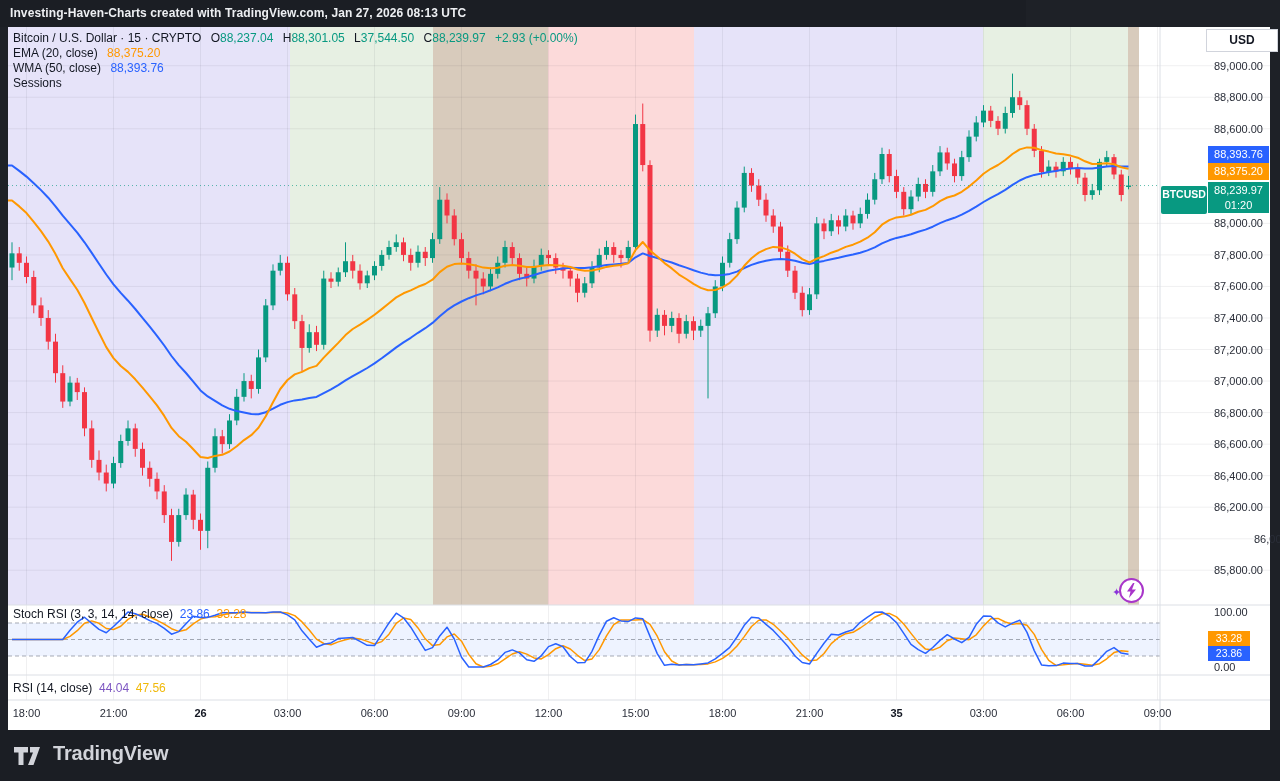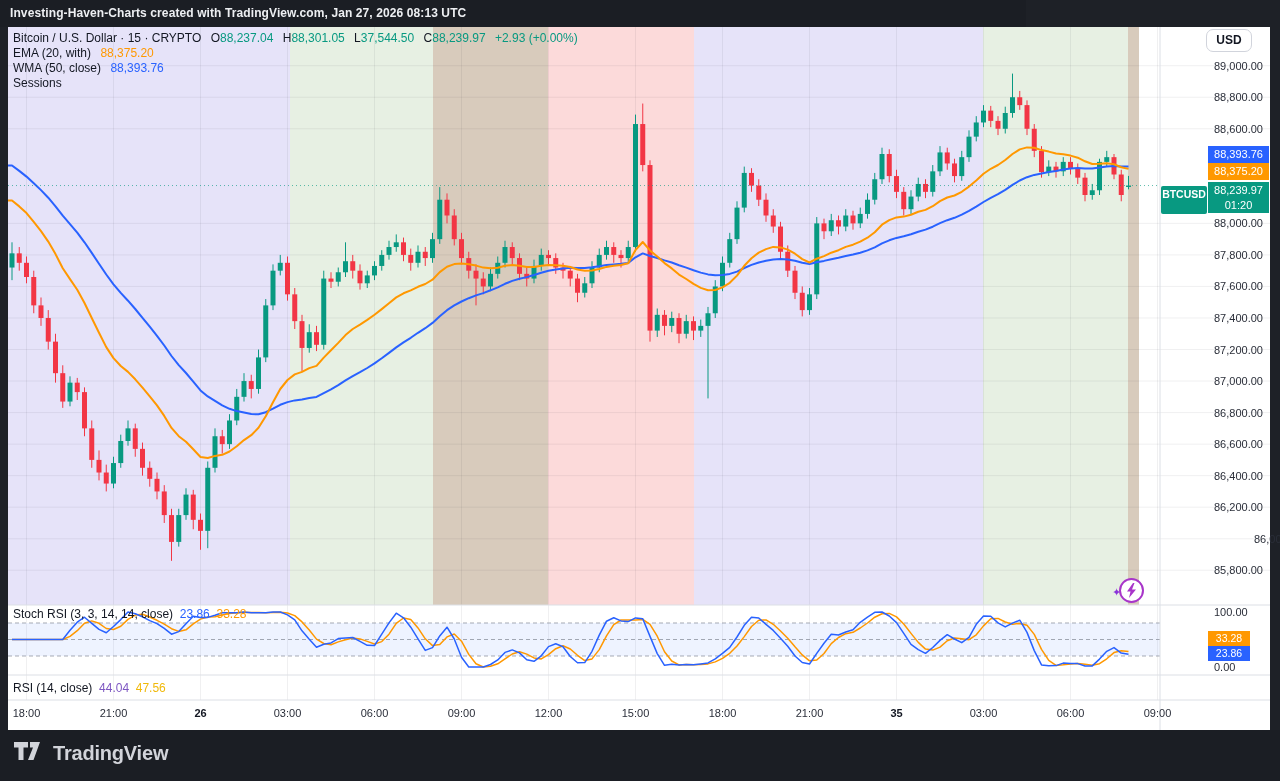--- a/index.html
+++ b/index.html
@@ -23,39 +23,39 @@
   .legend .val-ema { color:#ff9800; }
   .legend .val-wma { color:#2962ff; }
   .legend .k { color:#131722; }
   .legend .sp { display:inline-block; width:6px; }
   
   .pane-legend { position:absolute; font-size:12px; color:#131722; z-index:5; white-space:nowrap; }
   .c-sk { color:#2962ff; } .c-sd { color:#ff9800; }
   .c-rsi { color:#7e57c2; } .c-rsima { color:#f0b90b; }
   
   .tick { position:absolute; left:1214px; transform:translateY(-50%); font-size:11px; color:#2a2e39; white-space:nowrap; }
-  .usd-btn { position:absolute; left:1206px; top:29px; width:46px; height:23px; background:#fff; border:1px solid #d1d4dc; border-radius:7px; font-size:12px; font-weight:600; color:#131722; text-align:center; line-height:21px; z-index:6; }
+  .usd-btn { position:absolute; left:1206px; top:29px; width:72px; height:23px; background:#fff; border:1px solid #d1d4dc; border-radius:0; font-size:12px; font-weight:600; color:#131722; text-align:center; line-height:21px; z-index:6; }
   .flabel { position:absolute; color:#fff; font-size:11px; text-align:center; z-index:6; }
   .lbl-wma { left:1208px; top:146px; width:61px; height:17px; line-height:17px; background:#2962ff; }
   .lbl-ema { left:1208px; top:163px; width:61px; height:17px; line-height:17px; background:#ff9800; }
   .lbl-last { left:1208px; top:182px; width:61px; height:31px; line-height:15px; background:#089981; padding-top:1px; }
   .tag-btcusd { left:1161px; top:186px; width:46px; height:28px; line-height:17px; background:#089981; border-radius:2px; font-weight:700; font-size:10.5px; }
   .lbl-sd { left:1208px; top:631px; width:42px; height:15px; line-height:15px; background:#ff9800; font-size:10.5px; }
   .lbl-sk { left:1208px; top:646px; width:42px; height:15px; line-height:15px; background:#2962ff; font-size:10.5px; }
   
   .taxis { position:absolute; left:8px; top:700px; width:1262px; height:30px; z-index:4; }
   .tlabel { position:absolute; top:7px; transform:translateX(-50%); font-size:11px; color:#2a2e39; }
   .tlabel.bold { font-weight:700; color:#131722; }
   
   .boost { position:absolute; left:1119px; top:578px; width:25px; height:25px; border:2px solid #a835c9; border-radius:50%; background:#fff; z-index:5; }
   .boost svg { position:absolute; left:0; top:0; }
   .spark { position:absolute; left:-9px; top:7px; color:#8b35d9; font-size:11px; line-height:11px; }
   
   .footer { position:absolute; left:0; top:730px; width:1280px; height:51px; background:#1b1e24; }
-  .brand { position:absolute; left:14px; top:12px; display:flex; align-items:flex-start; gap:9px; }
+  .brand { position:absolute; left:14px; top:12px; display:flex; align-items:flex-end; gap:9px; }
   .brand-text { color:#d2d4da; font-size:20px; font-weight:700; letter-spacing:-0.2px; }
 </style>
 </head>
 <body>
 
 <div id="app">
 
   <div class="topbar">
     <span>Investing-Haven-Charts created with TradingView.com, Jan 27, 2026 08:13 UTC</span>
   </div>
@@ -428,21 +428,21 @@
   <div class="legend">
     <div class="row">
       <span class="k">Bitcoin / U.S. Dollar · 15 · CRYPTO</span><span class="sp"></span>
       <span class="k">O</span><span class="val-up">88,237.04</span><span class="sp"></span>
       <span class="k">H</span><span class="val-up">88,301.05</span><span class="sp"></span>
       <span class="k">L</span><span class="val-up">37,544.50</span><span class="sp"></span>
       <span class="k">C</span><span class="val-up">88,239.97</span><span class="sp"></span>
       <span class="val-up">+2.93 (+0.00%)</span>
     </div>
     <div class="row">
-      <span class="k">EMA (20, with)</span><span class="sp"></span>
+      <span class="k">EMA (20, close)</span><span class="sp"></span>
       <span class="val-ema">88,375.20</span>
     </div>
     <div class="row">
       <span class="k">WMA (50, close)</span><span class="sp"></span>
       <span class="val-wma">88,393.76</span>
     </div>
     <div class="row">
       <span class="k">Sessions</span>
     </div>
   </div>

